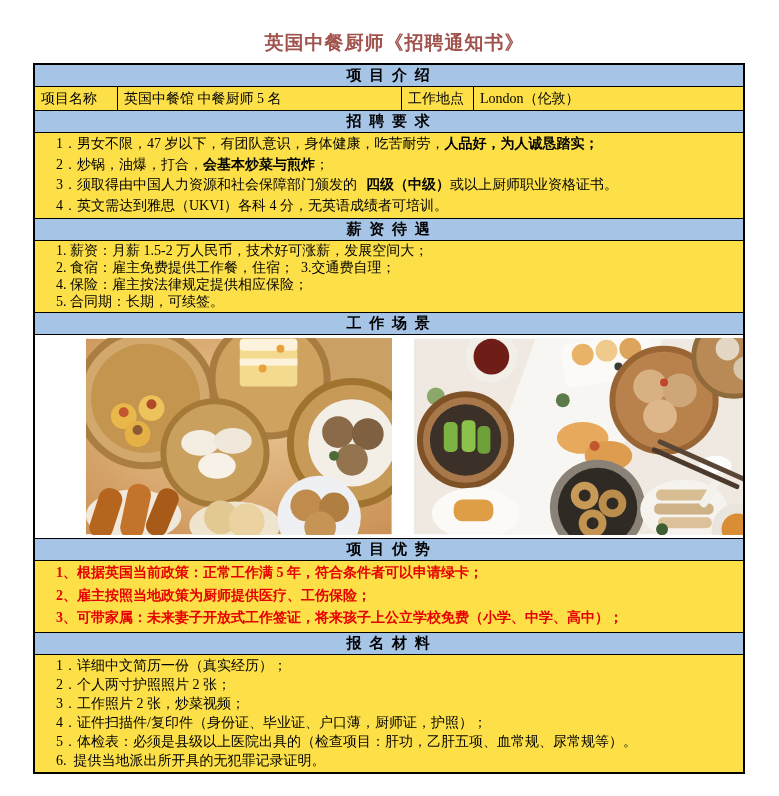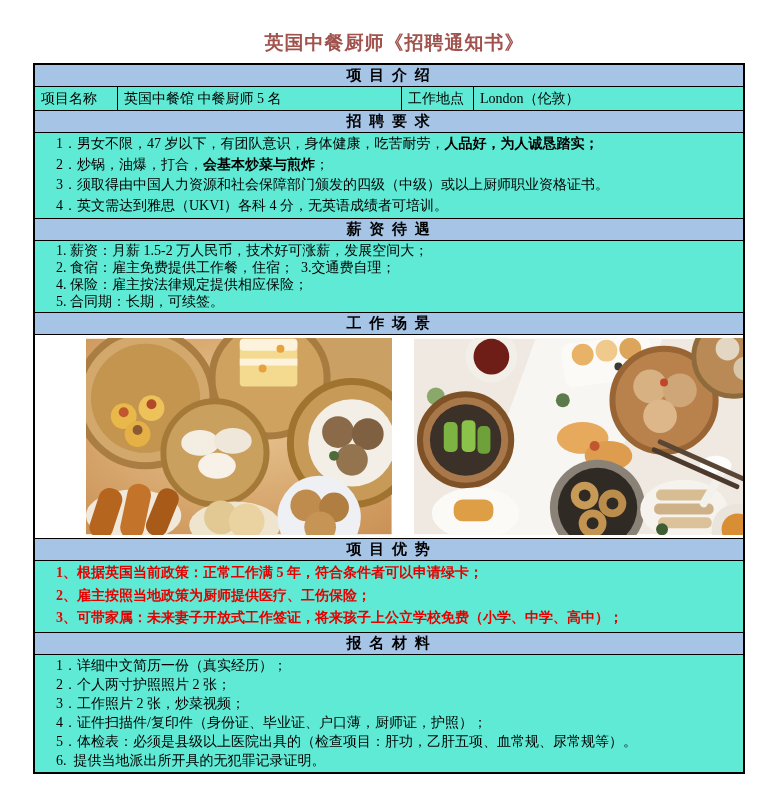--- a/index.html
+++ b/index.html
@@ -8,21 +8,21 @@
     font-family:"Liberation Serif","DejaVu Serif",serif;
     color:#000;position:relative;overflow:hidden;
   }
   .page-title{
     margin:30px 0 6px 10px;text-align:center;
     font-size:19px;font-weight:bold;letter-spacing:1px;
     color:var(--title-red,#a0524d);
   }
   .doc-table{
     position:absolute;left:33px;top:63px;width:712px;
-    border:2px solid #000;background:#5eead4;box-sizing:border-box;
+    border:2px solid #000;background:#fde047;box-sizing:border-box;
   }
   .section-header{
     background:var(--header-bg,#a6c4e6);
     border-top:1px solid #000;border-bottom:1px solid #000;
     text-align:center;font-weight:bold;font-size:15px;
     height:21px;line-height:21px;letter-spacing:2px;
   }
   .doc-table > .section-header:first-child{border-top:none;}
   .info-row{display:flex;height:23px;line-height:23px;font-size:14px;border-radius:8px;}
   .info-cell{box-sizing:border-box;padding:0 6px;overflow:hidden;white-space:nowrap;}
@@ -55,21 +55,21 @@
     <div class="info-cell lbl1">项目名称</div>
     <div class="info-cell val1">英国中餐馆 中餐厨师 5 名</div>
     <div class="info-cell lbl2">工作地点</div>
     <div class="info-cell val2">London（伦敦）</div>
   </div>
 
   <div class="section-header">招 聘 要 求</div>
   <div class="body-block req-block">
       <div class="line"><span>1．男女不限，47 岁以下，有团队意识，身体健康，吃苦耐劳，</span><span style="font-weight: bold;">人品好，为人诚恳踏实；</span></div>
       <div class="line"><span>2．炒锅，油爆，打合，</span><span style="font-weight: bold; margin-top: 48px;">会基本炒菜与煎炸</span><span>；</span></div>
-      <div class="line"><span>3．须取得由中国人力资源和社会保障部门颁发的</span><span style="font-weight: normal;">四级（中级）</span><span>或以上厨师职业资格证书。</span></div>
+      <div class="line"><span>3．须取得由中国人力资源和社会保障部门颁发的</span><span style="font-weight: bold; margin-left: 9px;">四级（中级）</span><span>或以上厨师职业资格证书。</span></div>
       <div class="line"><span>4．英文需达到雅思（UKVI）各科 4 分，无英语成绩者可培训。</span></div>
     </div>
 
   <div class="section-header">薪 资 待 遇</div>
   <div class="body-block salary-block">
       <div class="line"><span>1. 薪资：月薪 1.5-2 万人民币，技术好可涨薪，发展空间大；</span></div>
       <div class="line"><span>2. 食宿：雇主免费提供工作餐，住宿；  3.交通费自理；</span></div>
       <div class="line"><span>4. 保险：雇主按法律规定提供相应保险；</span></div>
       <div class="line"><span>5. 合同期：长期，可续签。</span></div>
     </div>

